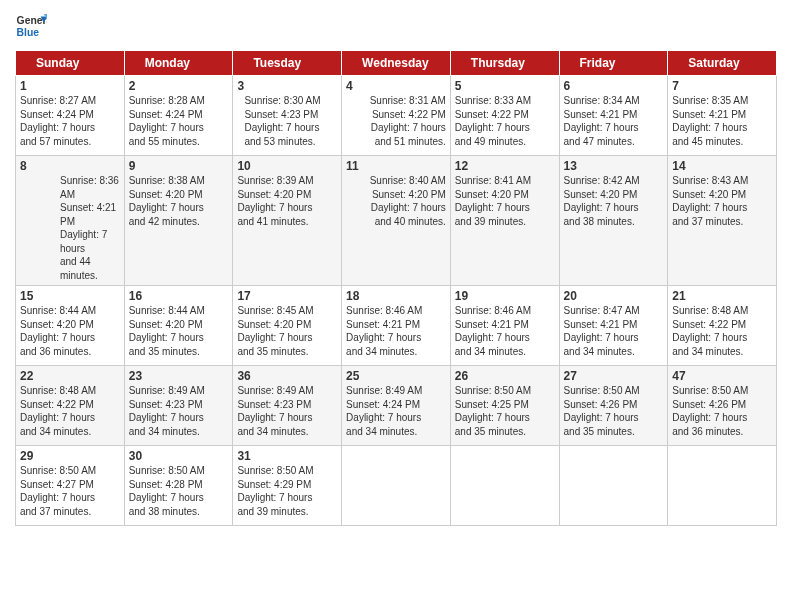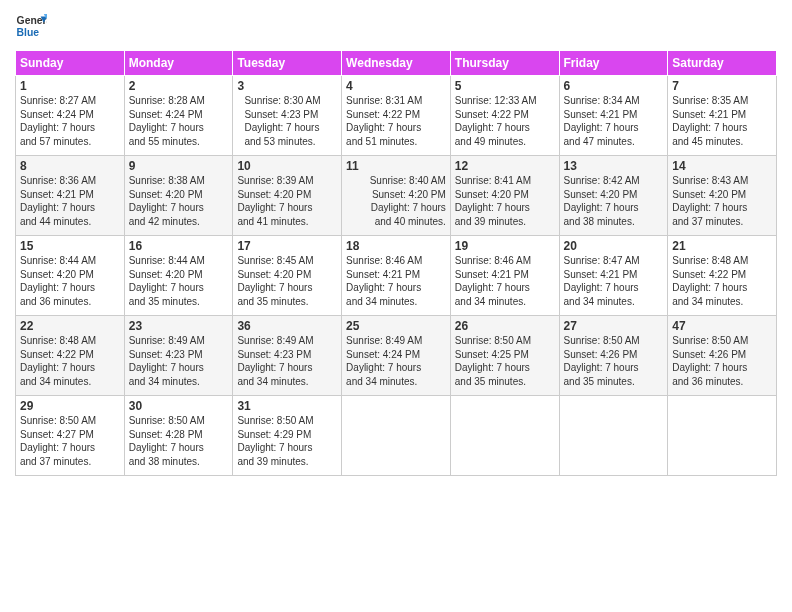--- a/index.html
+++ b/index.html
@@ -41,23 +41,23 @@
     .subtitle {
       font-size: 15px;
       color: #333;
     }
     .calendar {
       width: 100%;
       border-collapse: collapse;
       font-size: 10px;
     }
     .calendar th {
-      background: #d946ef;
+      background: #b91c1c;
       color: #fff;
-      padding: 5px 4px;
+      padding: 5px 20px;
       text-align: left;
       font-size: 12px;
       font-weight: bold;
       border: 1px solid #fff;
     }
     .calendar td {
       vertical-align: top;
       padding: 3px 4px;
       border: 1px solid #ccc;
       width: 14.28%;
@@ -132,28 +132,28 @@
           </td>
           <td>
             <span class="day-num">3</span>
             <div class="day-info" style="white-space: pre-line; margin-left: 7px;">Sunrise: 8:30 AM
 Sunset: 4:23 PM
 Daylight: 7 hours
 and 53 minutes.</div>
           </td>
           <td>
             <span class="day-num">4</span>
-            <div class="day-info" style="white-space: pre-line;">Sunrise: 8:31 AM
+            <div class="day-info" style="white-space: pre-line; text-align: right;">Sunrise: 8:31 AM
 Sunset: 4:22 PM
 Daylight: 7 hours
 and 51 minutes.</div>
           </td>
           <td>
             <span class="day-num">5</span>
-            <div class="day-info" style="white-space: pre-line;">Sunrise: 12:33 AM
+            <div class="day-info" style="white-space: pre-line;">Sunrise: 8:33 AM
 Sunset: 4:22 PM
 Daylight: 7 hours
 and 49 minutes.</div>
           </td>
           <td>
             <span class="day-num">6</span>
             <div class="day-info" style="white-space: pre-line;">Sunrise: 8:34 AM
 Sunset: 4:21 PM
 Daylight: 7 hours
 and 47 minutes.</div>
@@ -162,21 +162,21 @@
             <span class="day-num">7</span>
             <div class="day-info" style="white-space: pre-line;">Sunrise: 8:35 AM
 Sunset: 4:21 PM
 Daylight: 7 hours
 and 45 minutes.</div>
           </td>
         </tr>
         <tr>
           <td>
             <span class="day-num">8</span>
-            <div class="day-info" style="white-space: pre-line;">Sunrise: 8:36 AM
+            <div class="day-info" style="white-space: pre-line; margin-left: 40px;">Sunrise: 8:36 AM
 Sunset: 4:21 PM
 Daylight: 7 hours
 and 44 minutes.</div>
           </td>
           <td>
             <span class="day-num">9</span>
             <div class="day-info" style="white-space: pre-line;">Sunrise: 8:38 AM
 Sunset: 4:20 PM
 Daylight: 7 hours
 and 42 minutes.</div>

